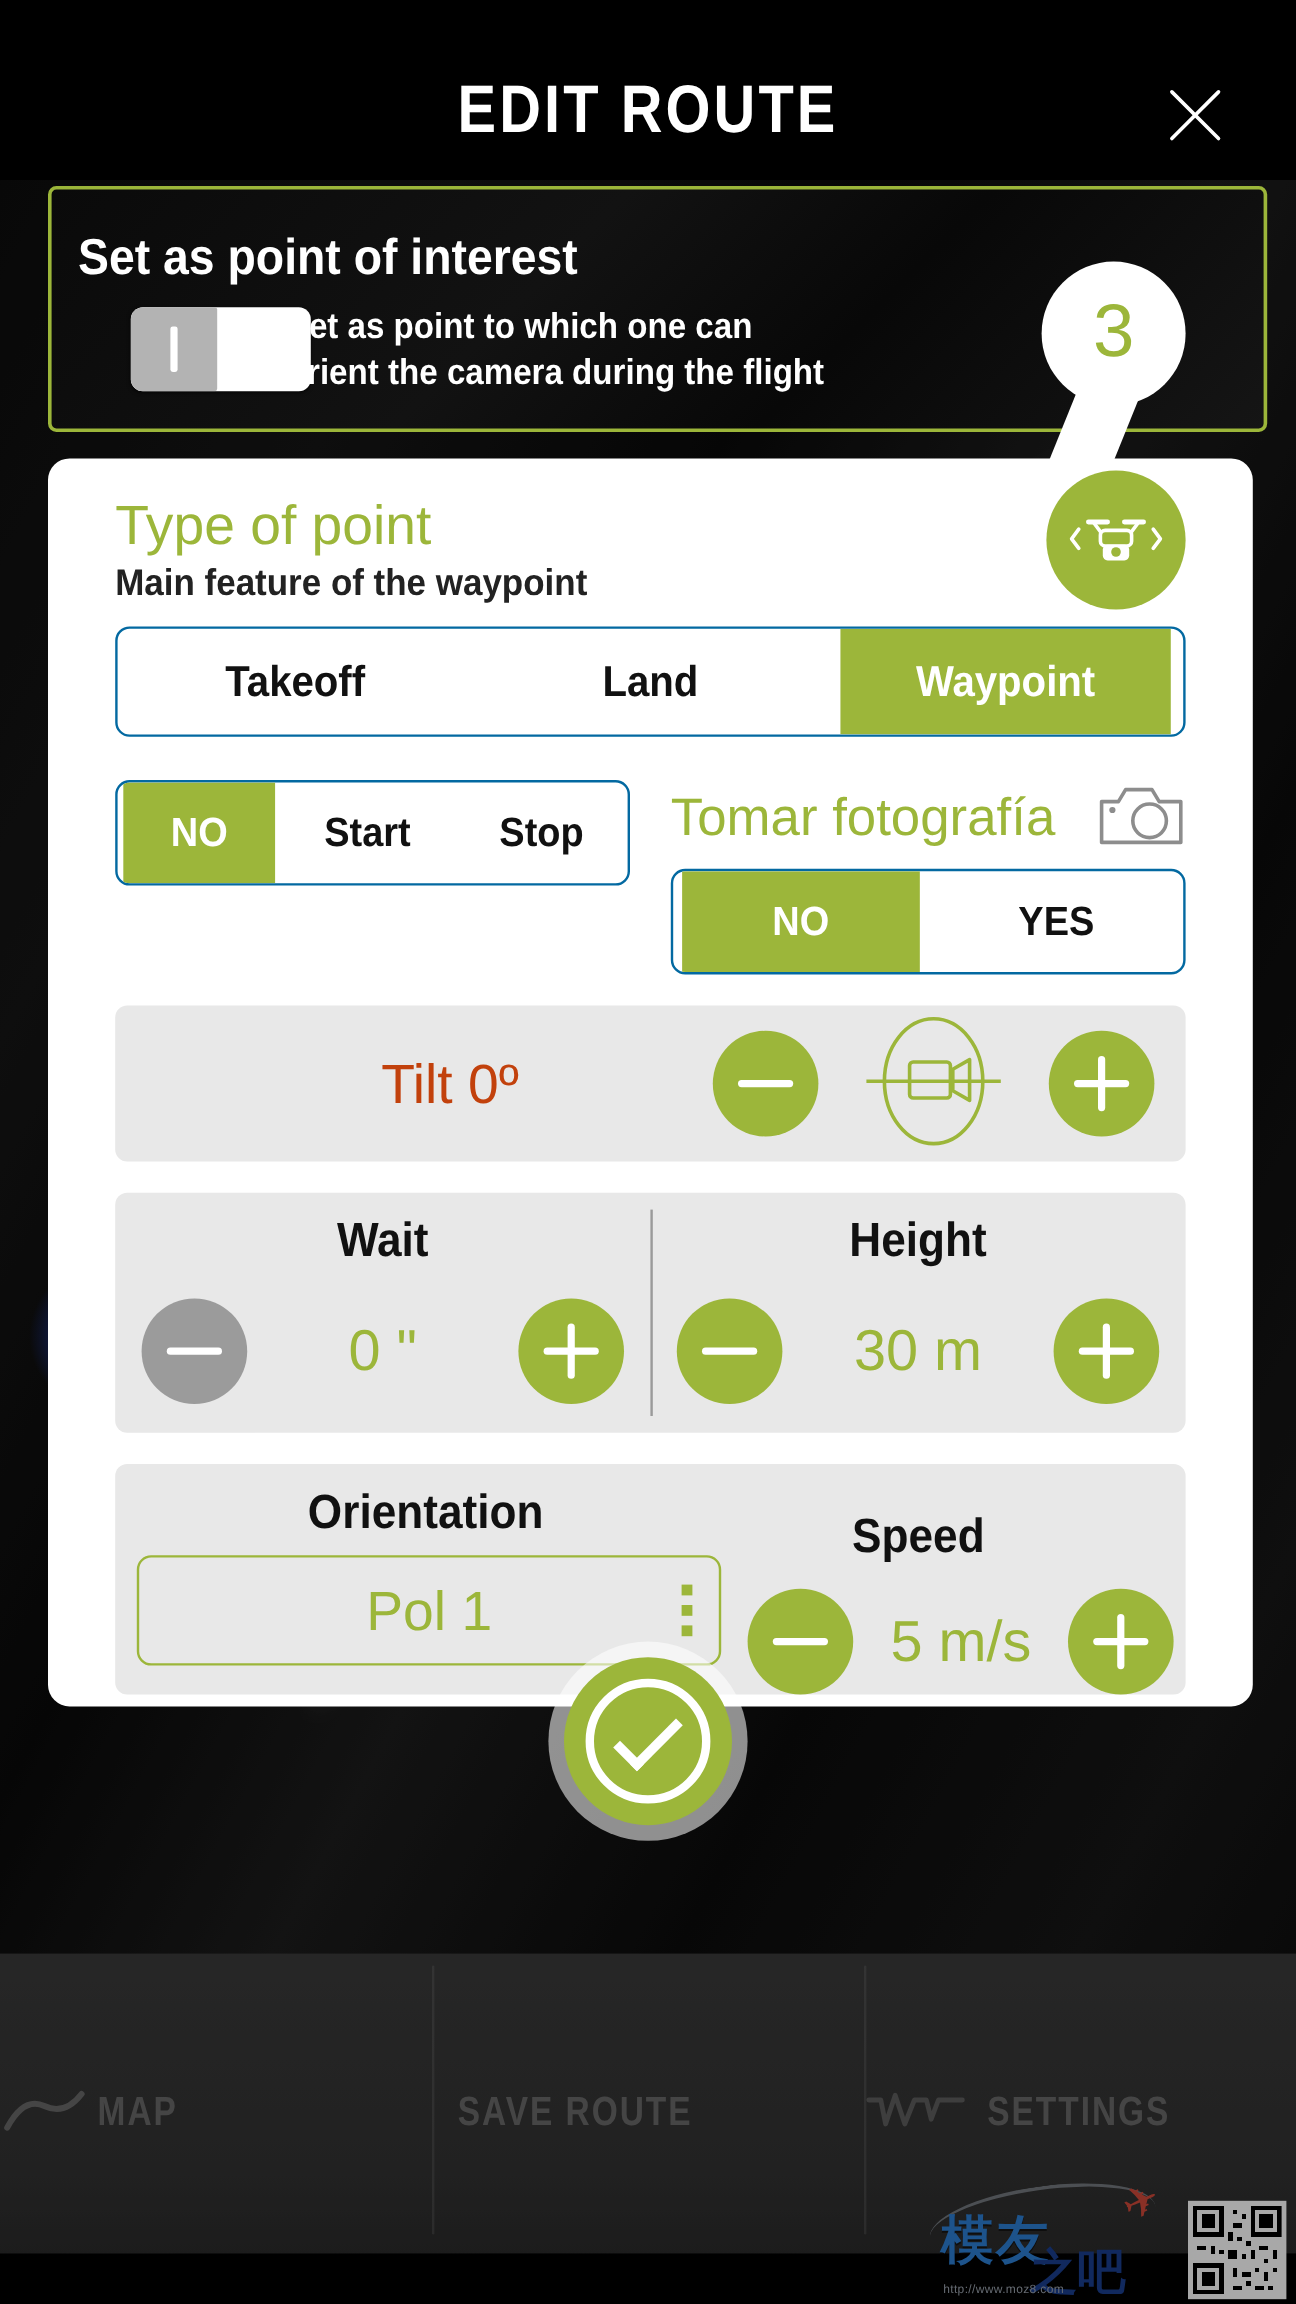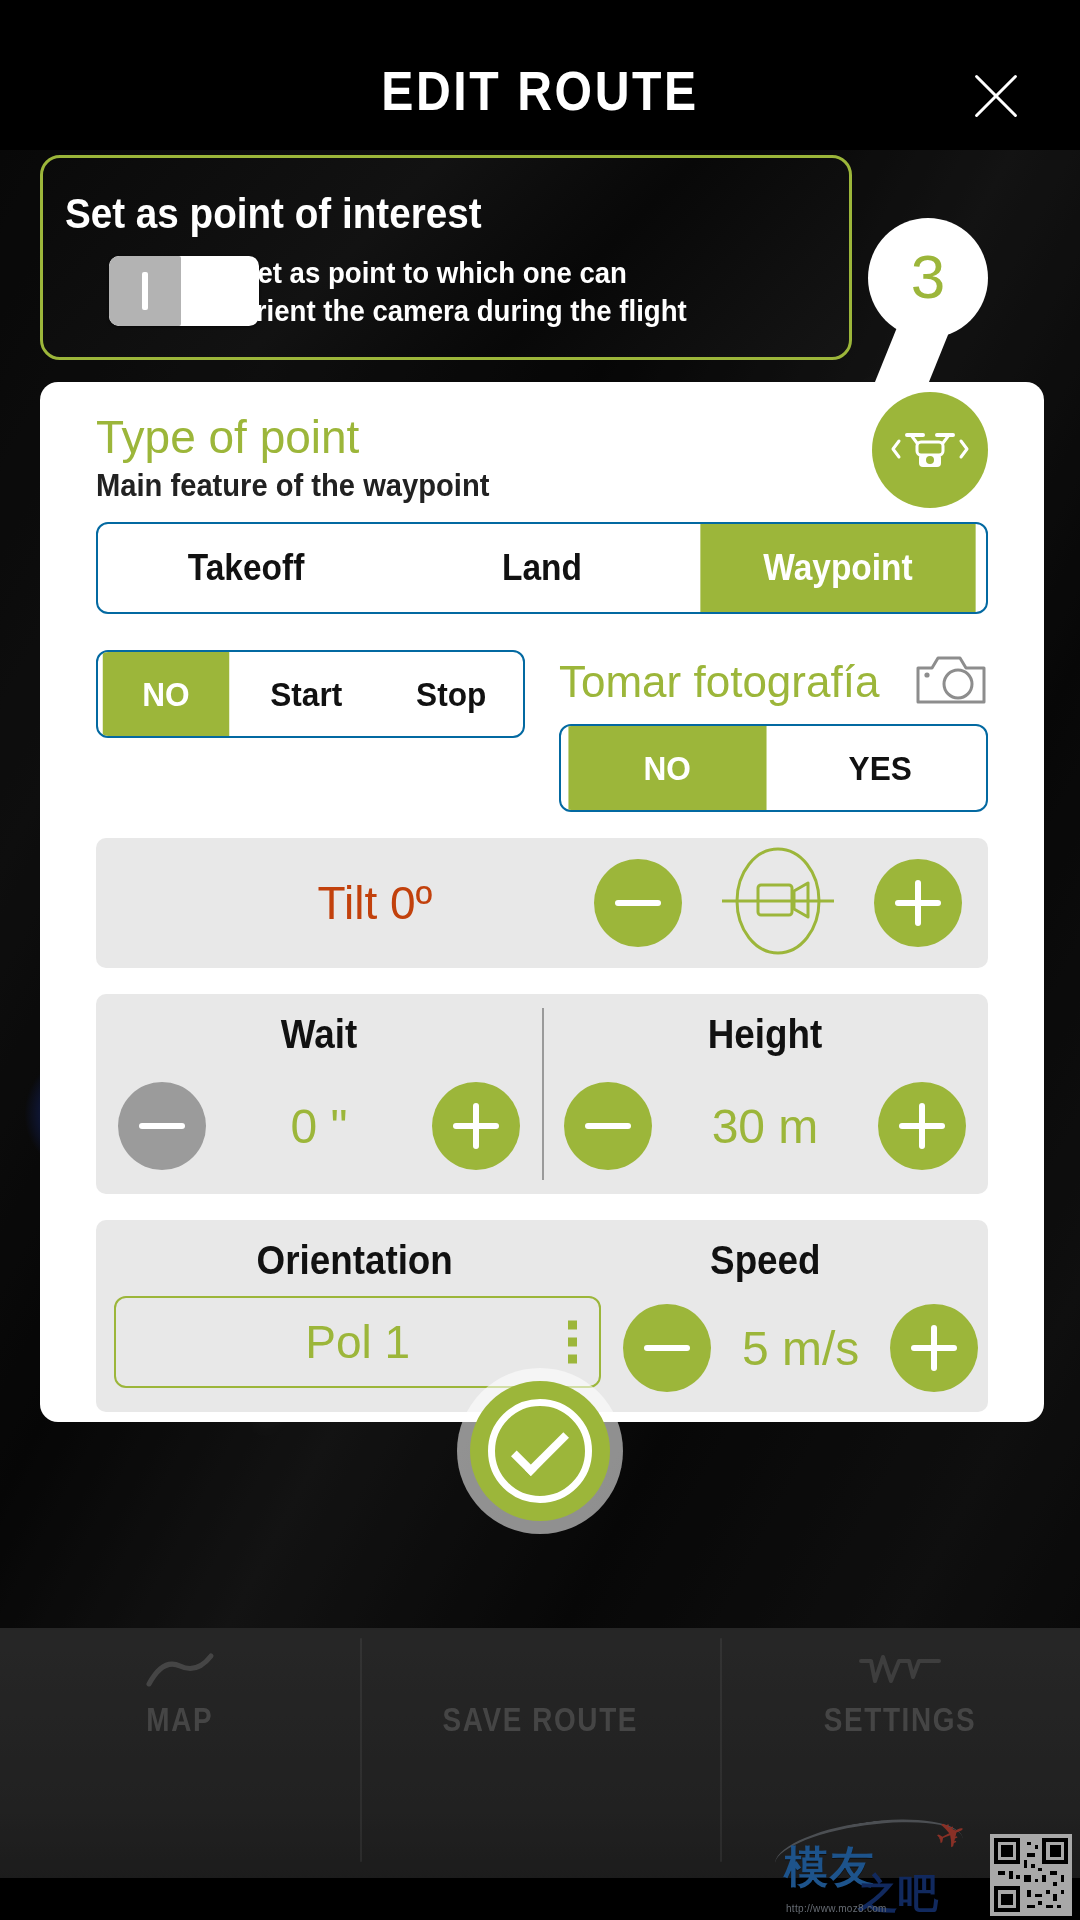--- a/index.html
+++ b/index.html
@@ -35,21 +35,21 @@
   .bottomnav {
     position: absolute; left: 0; right: 0; bottom: 42px; height: 250px;
     background: linear-gradient(180deg, #3b3b3b 0%, #333 70%, #2b2b2b 100%);
   }
   .navgrid {
     position: absolute; inset: 0;
     display: flex;
   }
   .navcell {
     flex: 1 1 0;
-    display: flex; flex-direction: column;
+    display: flex; flex-direction: row;
     align-items: center; justify-content: flex-start;
     padding-top: 14px;
     position: relative;
   }
   .navcell + .navcell::before {
     content: ""; position: absolute; left: 0; top: 10px; bottom: 16px;
     width: 2px; background: rgba(255,255,255,0.10);
     border-radius: 2px;
   }
   .navicon { height: 58px; display: flex; align-items: center; justify-content: center; }
@@ -128,24 +128,24 @@
     position: absolute; left: 50%; top: 50%;
     width: 58px; height: 3px; background: #fff;
     border-radius: 2px;
   }
   .close-btn span:nth-child(1) { transform: translate(-50%,-50%) rotate(45deg); }
   .close-btn span:nth-child(2) { transform: translate(-50%,-50%) rotate(-45deg); }
 
   
   .poi-card {
     position: absolute; left: 40px; top: 155px;
-    width: 812px; height: 205px;
+    width: 1016px; height: 205px;
     background: linear-gradient(135deg,#0a0a0a 0%,#121212 40%,#080808 65%,#151515 100%);
     border: 3px solid #9cb63a;
-    border-radius: 20px;
+    border-radius: 7px;
     overflow: hidden;
   }
   .poi-title {
     position: absolute; left: 22px; top: 32px;
     color: #fff; font-size: 42px; font-weight: 700;
     font-family: "Liberation Sans Narrow", "Liberation Sans", sans-serif;
     transform: scaleX(0.92); transform-origin: left center;
   }
   .poi-desc {
     position: absolute; left: 196px; top: 96px;
@@ -312,21 +312,21 @@
     padding: 0 22px;
   }
   .dual-val {
     flex: 1 1 auto; text-align: center;
     color: #9cb63a; font-size: 48px;
     font-family: "Liberation Sans Narrow", "Liberation Sans", sans-serif;
   }
 
   .orient-panel { height: 192px; display: flex; }
   .orient-left { flex: 1 1 58%; position: relative; }
-  .orient-right { flex: 1 1 42%; position: relative; }
+  .orient-right { flex: 1 1 42%; position: relative; margin-top: 20px; }
   .dropdown {
     position: absolute; left: 18px; right: 12px; top: 76px; height: 92px;
     border: 2px solid #9cb63a; border-radius: 12px;
     display: flex; align-items: center; justify-content: center;
     background: #e8e8e8;
   }
   .dropdown-val {
     color: #9cb63a; font-size: 46px;
     font-family: "Liberation Sans Narrow", "Liberation Sans", sans-serif;
   }

